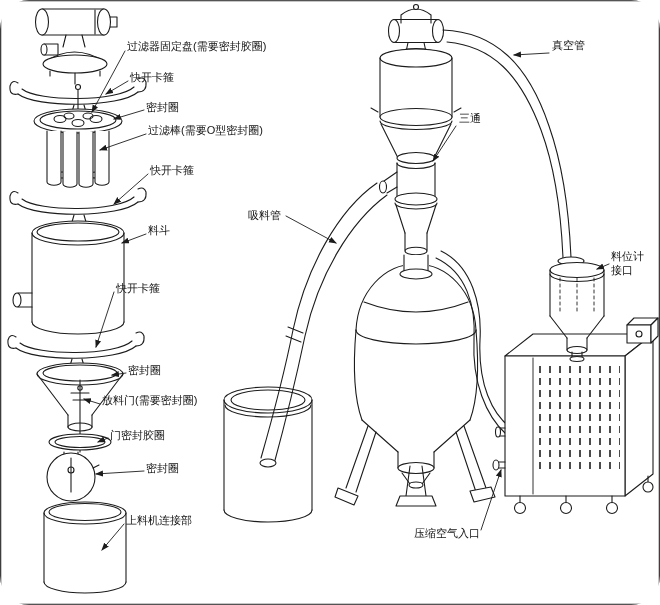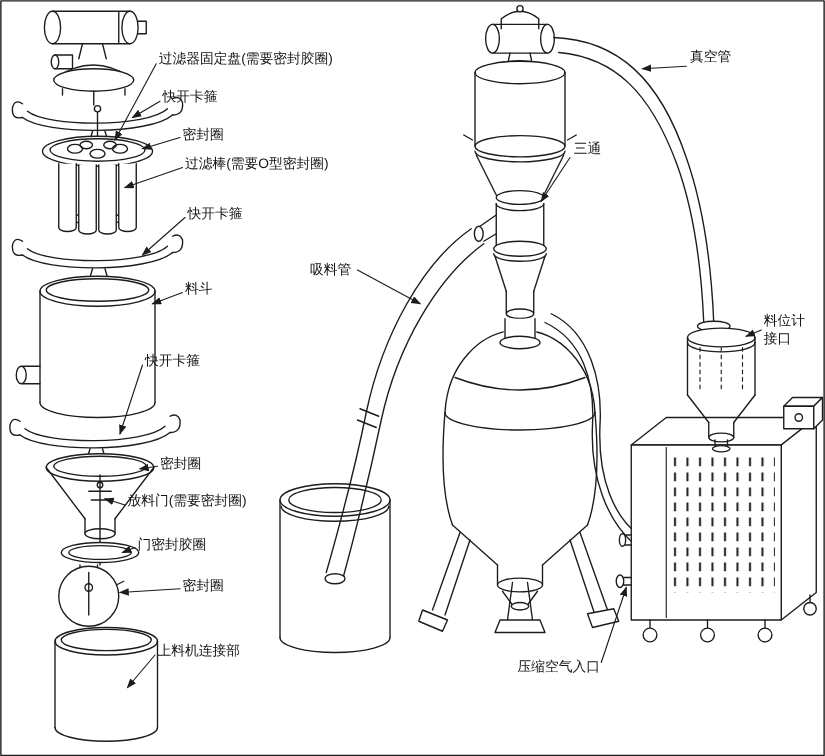--- a/index.html
+++ b/index.html
@@ -1,17 +1,17 @@
 <!DOCTYPE html>
 <html><head>
 <meta charset="utf-8">
 <style>
   html,body{margin:0;padding:0;background:#ffffff;}
   .stage{position:relative;width:660px;height:605px;background:#ffffff;overflow:hidden;
-         font-family:"Liberation Sans",sans-serif;}
+         font-family:"Liberation Sans",sans-serif;border-radius:29px;}
   svg{display:block;}
   .ln{stroke:#1c1c1c;stroke-width:1.1;fill:none;stroke-linecap:round;stroke-linejoin:round;}
   .wh{fill:#ffffff;}
   .lbl{fill:#141414;stroke:none;font-family:"Liberation Sans",sans-serif;font-size:11px;}
   .leader{stroke:#1c1c1c;stroke-width:0.9;fill:none;}
   .dash{stroke-dasharray:3 3;}
   .thin{stroke-width:0.9;}
 </style>
 </head>
 <body>

